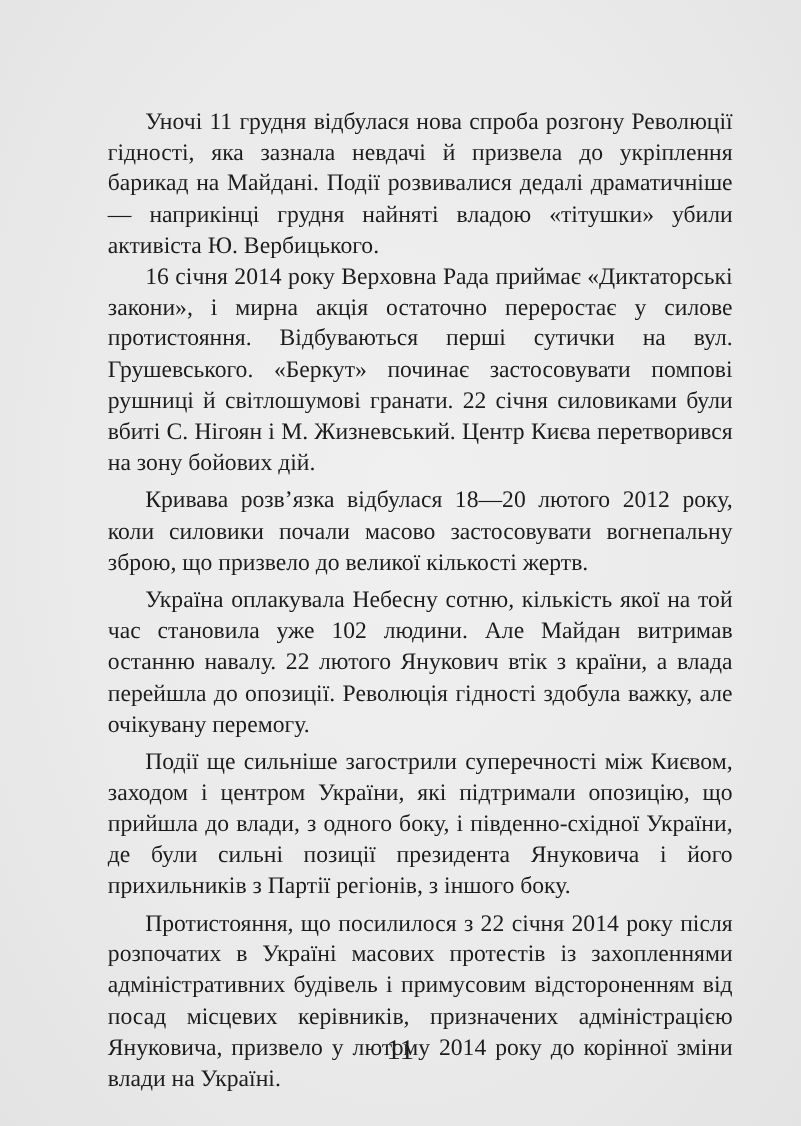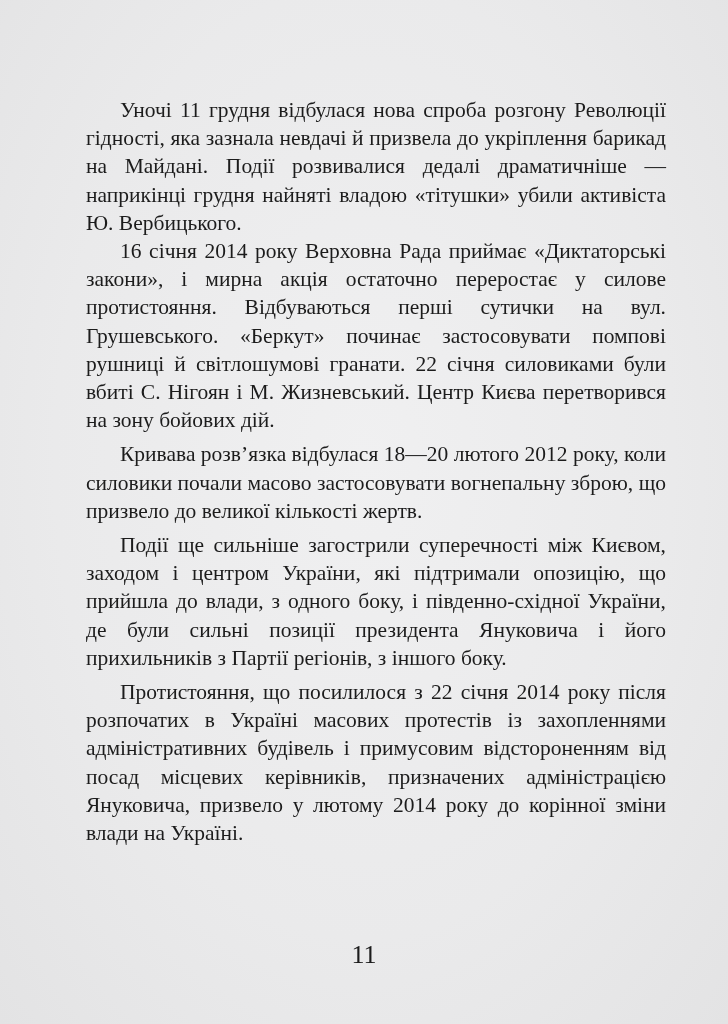--- a/index.html
+++ b/index.html
@@ -26,21 +26,21 @@
       top: 96px;
       width: 584px;
       font-family: "Liberation Serif", "DejaVu Serif", serif;
       font-size: 21.5px;
       line-height: 28.2px;
       color: #1c1c1c;
       text-align: justify;
       hyphens: manual;
     }
     .text-block p {
-      margin: 0 0 6px 4px;
+      margin: 0 0 6px 16px;
       text-indent: 34px;
     }
     .text-block p.tight {
       margin-bottom: 0;
     }
     .page-number {
       position: absolute;
       left: 0;
       width: 728px;
       top: 940px;
@@ -51,17 +51,18 @@
     }
   </style>
 </head>
 <body>
 
 <div class="page">
   <div class="text-block">
     <p class="tight">Уночі 11 грудня відбулася нова спроба розгону Революції гідності, яка зазнала невдачі й призвела до укріплення барикад на Майдані. Події розвивалися дедалі драматичніше — наприкінці грудня найняті владою «тітушки» убили активіста Ю. Вербицького.</p>
     <p>16 січня 2014 року Верховна Рада приймає «Диктаторські закони», і мирна акція остаточно переростає у силове протистояння. Відбуваються перші сутички на вул. Грушевського. «Беркут» починає застосовувати помпові рушниці й світлошумові гранати. 22 січня силовиками були вбиті С. Нігоян і М. Жизневський. Центр Києва перетворився на зону бойових дій.</p>
     <p>Кривава розв’язка відбулася 18—20 лютого 2012 року, коли силовики почали масово застосовувати вогнепальну зброю, що призвело до великої кількості жертв.</p>
+    <p>Україна оплакувала Небесну сотню, кількість якої на той час становила уже 102 людини. Але Майдан витримав останню навалу. 22 лютого Янукович втік з країни, а влада перейшла до опозиції. Революція гідності здобула важку, але очікувану перемогу.</p>
     <p>Події ще сильніше загострили суперечності між Києвом, заходом і центром України, які підтримали опозицію, що прийшла до влади, з одного боку, і південно-східної України, де були сильні позиції президента Януковича і його прихильників з Партії регіонів, з іншого боку.</p>
     <p>Протистояння, що посилилося з 22 січня 2014 року після розпочатих в Україні масових протестів із захопленнями адміністративних будівель і примусовим відстороненням від посад місцевих керівників, призначених адміністрацією Януковича, призвело у лютому 2014 року до корінної зміни влади на Україні.</p>
   </div>
   <div class="page-number">11</div>
 </div>
 
 </body></html>

